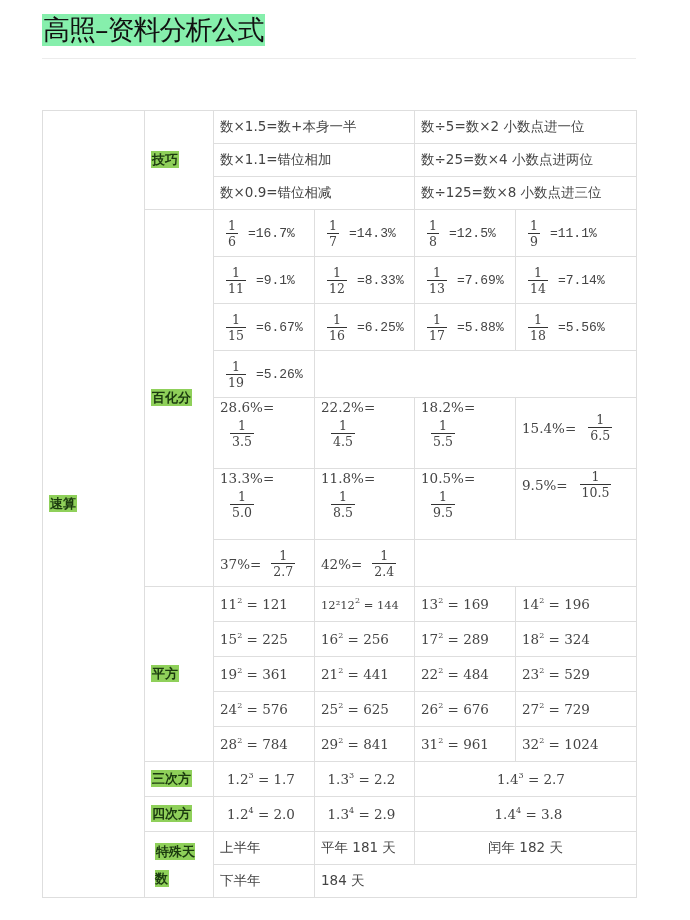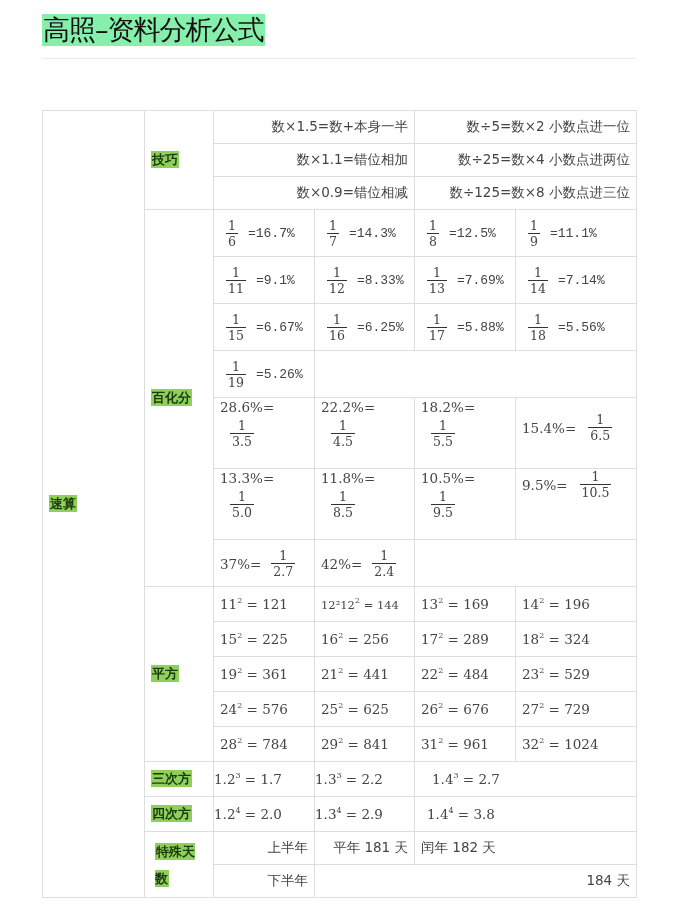--- a/index.html
+++ b/index.html
@@ -26,21 +26,21 @@
     border-collapse: collapse;
     table-layout: fixed;
   }
   table.main td {
     border: 1px solid #dedede;
     font-size: 13.5px;
     color: #444;
     vertical-align: middle;
     padding: 0 6px;
   }
-  .cjk { font-family: "DejaVu Sans", sans-serif; font-size: 13px; color: #444; text-align: right; }
+  .cjk { font-family: "DejaVu Sans", sans-serif; font-size: 13px; color: #444; }
   .math { font-family: "DejaVu Serif", "Liberation Serif", serif; font-size: 13px; color: #333; }
   .label-cell { text-align: left; }
   .hl {
     background: #8fd05a;
     color: #1b3a0f;
     font-weight: bold;
     font-size: 13px;
     padding: 1px 1px;
     font-family: "DejaVu Sans", sans-serif;
   }
@@ -48,21 +48,21 @@
   .frac { display: inline-block; vertical-align: middle; text-align: center; font-family: "DejaVu Serif", serif; font-size: 12.5px; line-height: 15px; margin: 0 4px 0 6px; }
   .frac .num { display: block; padding: 0 2px; }
   .frac .den { display: block; border-top: 1px solid #333; padding: 0 2px; }
   .eq { font-family: Liberation Mono, monospace; font-size: 13px; margin-left: 6px; vertical-align: middle; margin-top: 39px; }
 
   .pctstack { line-height: 18px; padding-top: 4px; }
   .pctstack .frac { margin-left: 10px; margin-top: 2px; }
 
   .sq { font-family: "DejaVu Serif", serif; font-size: 13px; padding-left: 10px; }
   .sq sup { font-size: 8px; vertical-align: 6px; }
-  .center { text-align: left; }
+  .center { text-align: center; }
 </style>
 </head>
 <body>
 
 <div class="title-wrap">
   <span class="title">高照–资料分析公式</span>
 </div>
 <div class="title-rule"></div>
 
 <table class="main">

